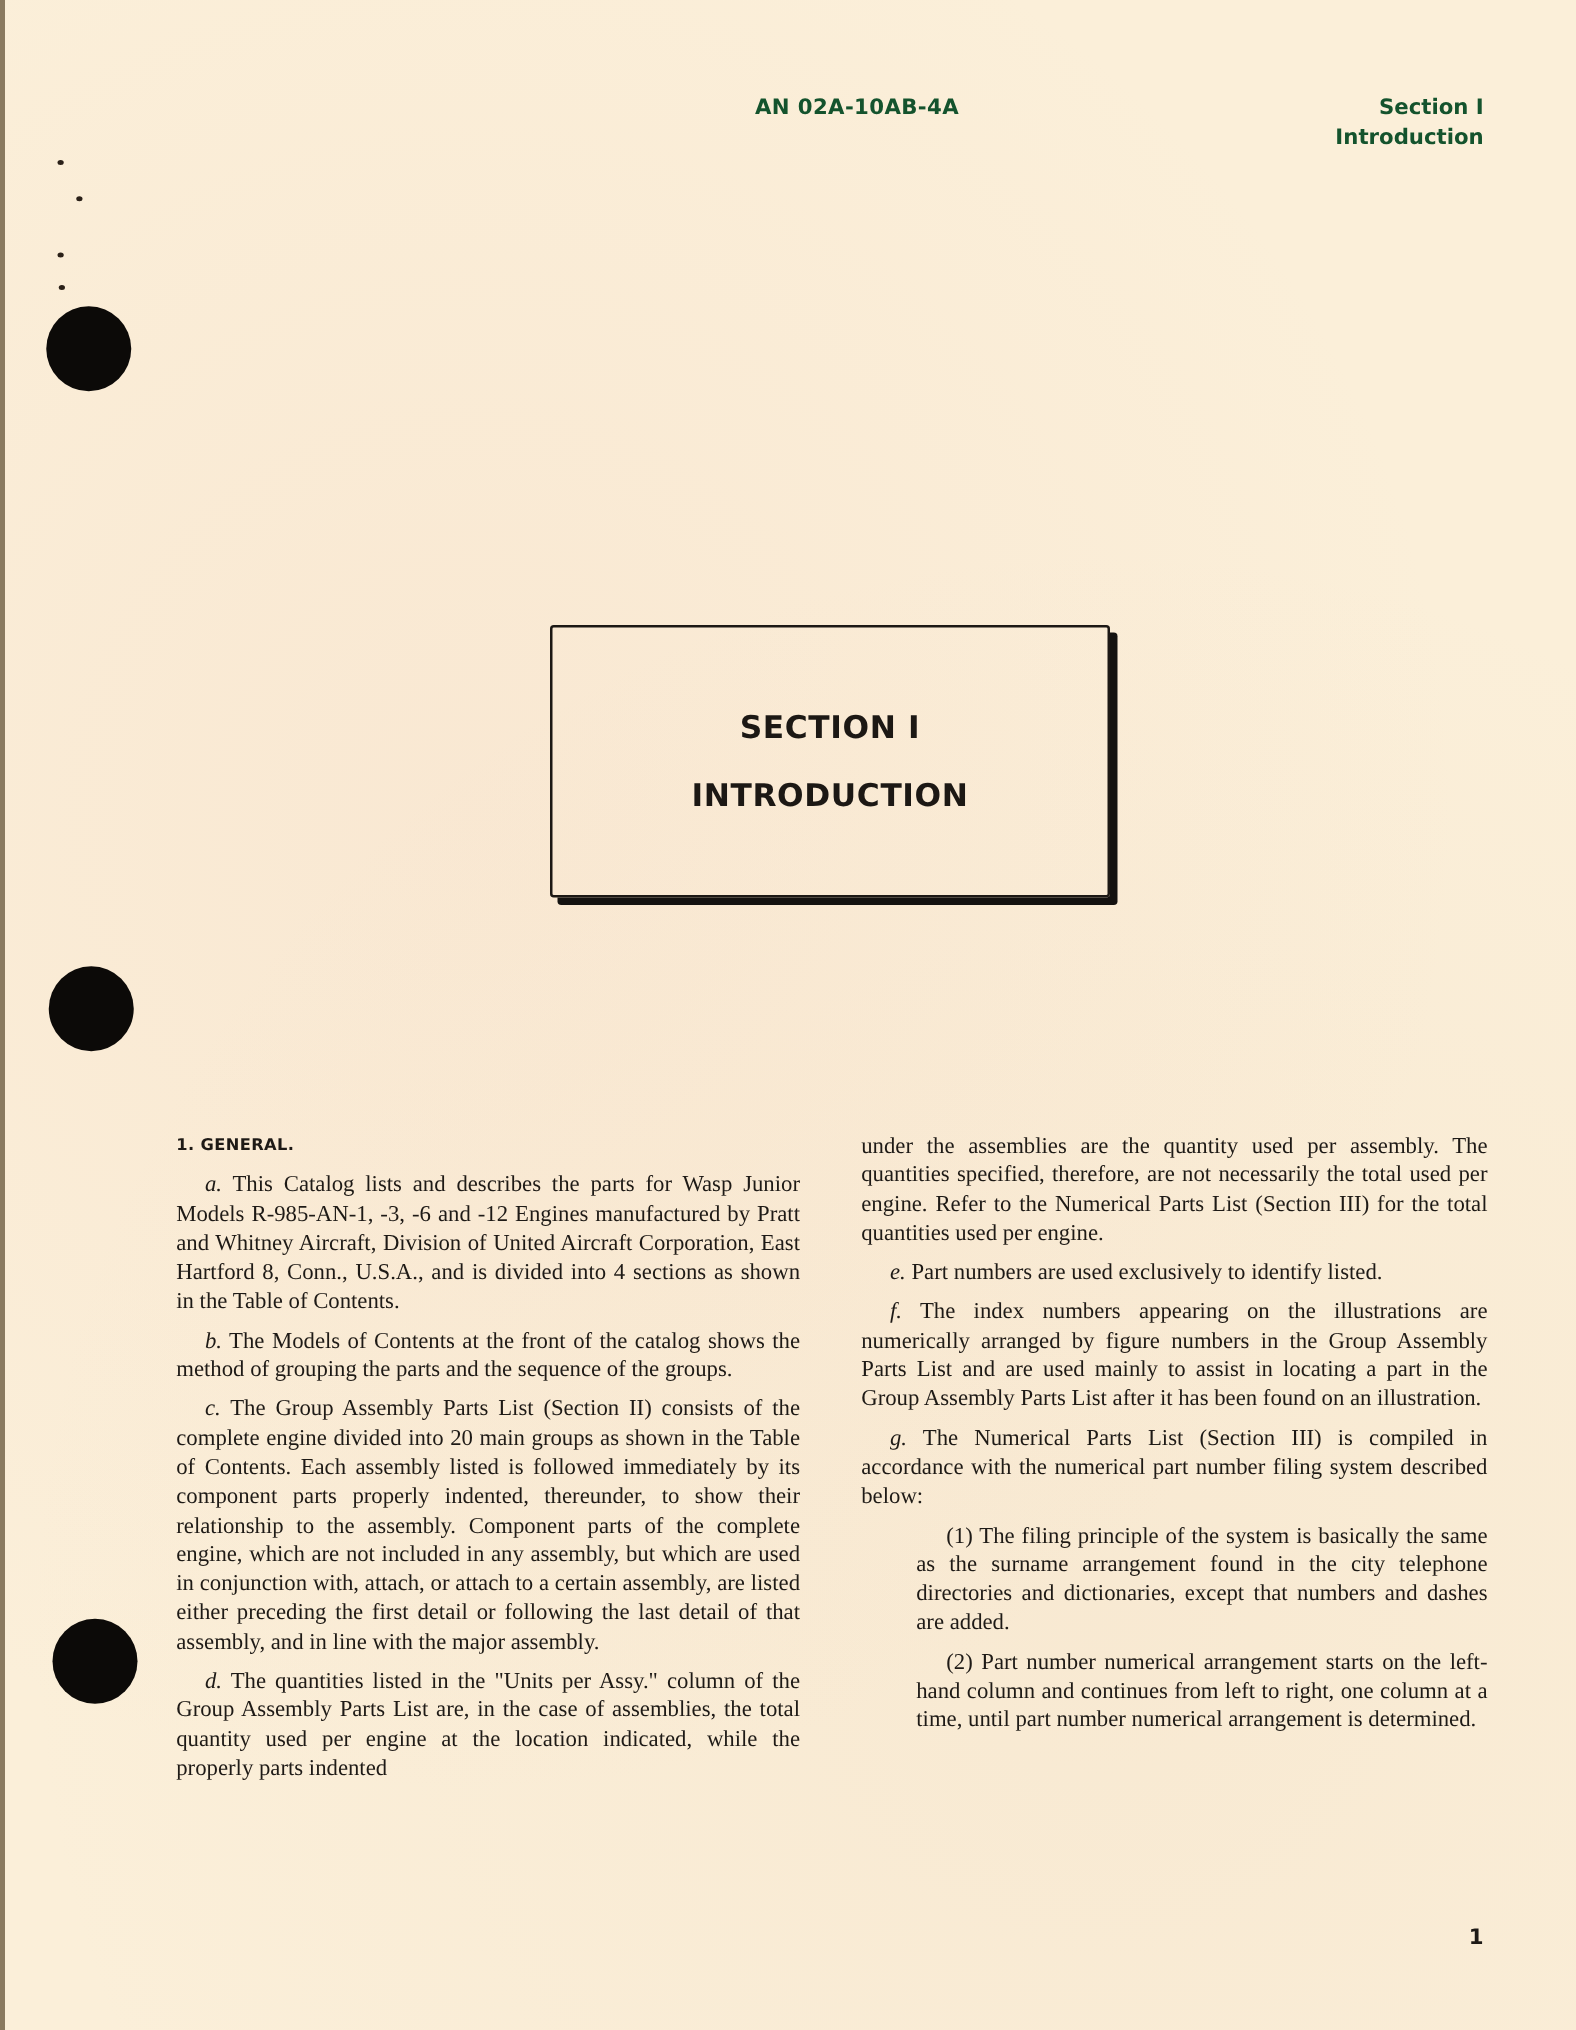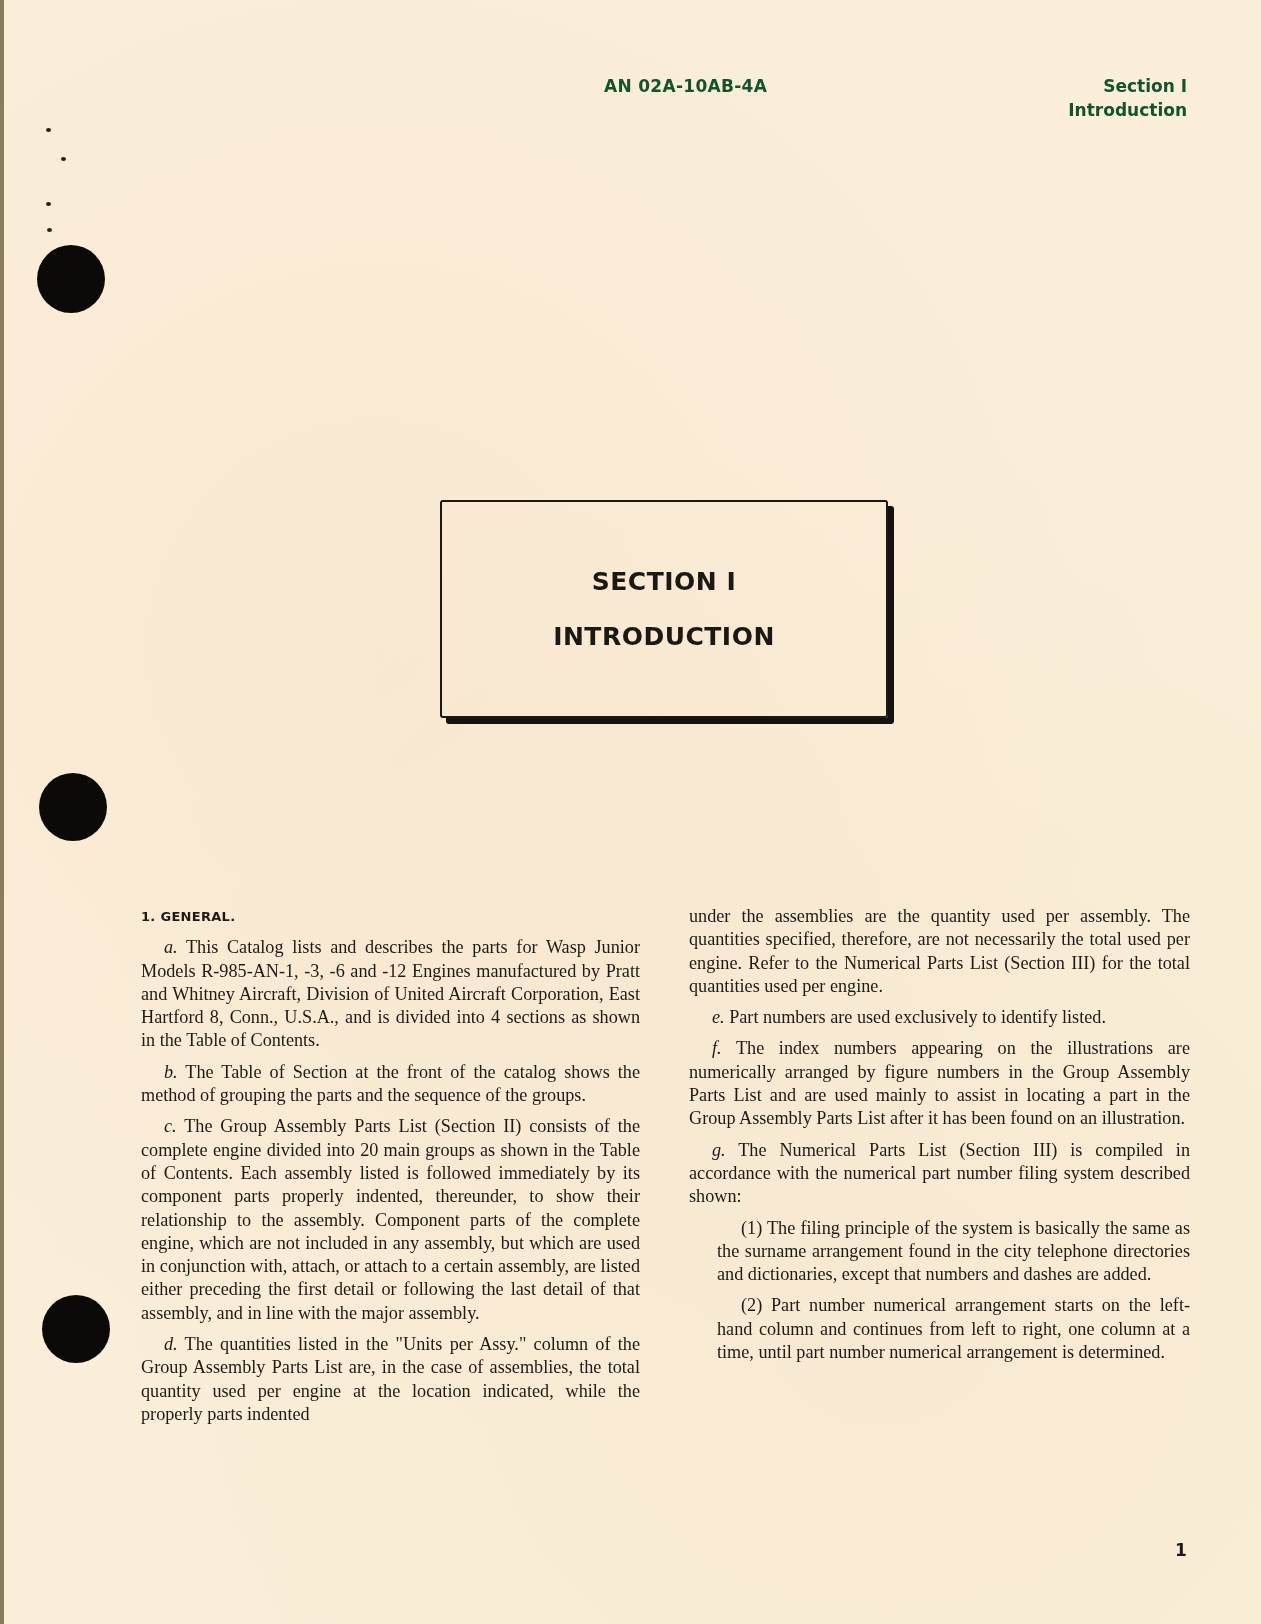--- a/index.html
+++ b/index.html
@@ -25,21 +25,21 @@
     }
     .title-box .line1 { margin-bottom: 26px; letter-spacing: 0.5px; }
     .title-box .line2 { letter-spacing: 0.5px; }
     .col { position: absolute; top: 903px; font-size: 18.2px; line-height: 23.3px; text-align: justify; }
     .col-left { left: 141px; width: 499px; }
     .col-right { left: 689px; width: 501px; top: 905px; }
     .sec-heading { font-family: "DejaVu Sans", sans-serif; font-weight: bold; font-size: 13px; margin: 2px 0 8px 0; letter-spacing: 0.3px; }
     .para { margin: 0 0 8px 0; text-indent: 23px; }
     .para.cont { text-indent: 0; }
     .para .lbl { font-style: italic; }
-    .sub { margin: 0 0 8px 28px; text-indent: 24px; }
+    .sub { margin: 0 0 8px 44px; text-indent: 24px; }
     .page-num { position: absolute; left: 1175px; top: 1540px; font-family: "DejaVu Sans", sans-serif; font-weight: bold; font-size: 17px; }
   </style>
 </head>
 <body>
 
 <div class="left-edge"></div>
 
 <div class="speck" style="left:46px;top:128px;"></div>
 <div class="speck" style="left:61px;top:157px;"></div>
 <div class="speck" style="left:46px;top:202px;"></div>
@@ -56,27 +56,27 @@
 </div>
 
 <div class="title-box">
   <div class="line1">SECTION I</div>
   <div class="line2">INTRODUCTION</div>
 </div>
 
 <div class="col col-left">
   <div class="sec-heading">1. GENERAL.</div>
   <p class="para"><span class="lbl">a.</span><span> This Catalog lists and describes the parts for Wasp Junior Models R-985-AN-1, -3, -6 and -12 Engines manufactured by Pratt and Whitney Aircraft, Division of United Aircraft Corporation, East Hartford 8, Conn., U.S.A., and is divided into 4 sections as shown in the Table of Contents.</span></p>
-  <p class="para"><span class="lbl">b.</span><span> The Table of Section at the front of the catalog shows the method of grouping the parts and the sequence of the groups.</span></p>
+  <p class="para"><span class="lbl">b.</span><span> The Models of Contents at the front of the catalog shows the method of grouping the parts and the sequence of the groups.</span></p>
   <p class="para"><span class="lbl">c.</span><span> The Group Assembly Parts List (Section II) consists of the complete engine divided into 20 main groups as shown in the Table of Contents. Each assembly listed is followed immediately by its component parts properly indented, thereunder, to show their relationship to the assembly. Component parts of the complete engine, which are not included in any assembly, but which are used in conjunction with, attach, or attach to a certain assembly, are listed either preceding the first detail or following the last detail of that assembly, and in line with the major assembly.</span></p>
   <p class="para"><span class="lbl">d.</span><span> The quantities listed in the "Units per Assy." column of the Group Assembly Parts List are, in the case of assemblies, the total quantity used per engine at the location indicated, while the properly parts indented</span></p>
 </div>
 
 <div class="col col-right">
   <p class="para cont">under the assemblies are the quantity used per assembly. The quantities specified, therefore, are not necessarily the total used per engine. Refer to the Numerical Parts List (Section III) for the total quantities used per engine.</p>
   <p class="para"><span class="lbl">e.</span><span> Part numbers are used exclusively to identify listed.</span></p>
   <p class="para"><span class="lbl">f.</span><span> The index numbers appearing on the illustrations are numerically arranged by figure numbers in the Group Assembly Parts List and are used mainly to assist in locating a part in the Group Assembly Parts List after it has been found on an illustration.</span></p>
-  <p class="para"><span class="lbl">g.</span><span> The Numerical Parts List (Section III) is compiled in accordance with the numerical part number filing system described shown:</span></p>
+  <p class="para"><span class="lbl">g.</span><span> The Numerical Parts List (Section III) is compiled in accordance with the numerical part number filing system described below:</span></p>
   <p class="sub"><span>(1)</span><span> The filing principle of the system is basically the same as the surname arrangement found in the city telephone directories and dictionaries, except that numbers and dashes are added.</span></p>
   <p class="sub"><span>(2)</span><span> Part number numerical arrangement starts on the left-hand column and continues from left to right, one column at a time, until part number numerical arrangement is determined.</span></p>
 </div>
 
 <div class="page-num">1</div>
 
 </body></html>

